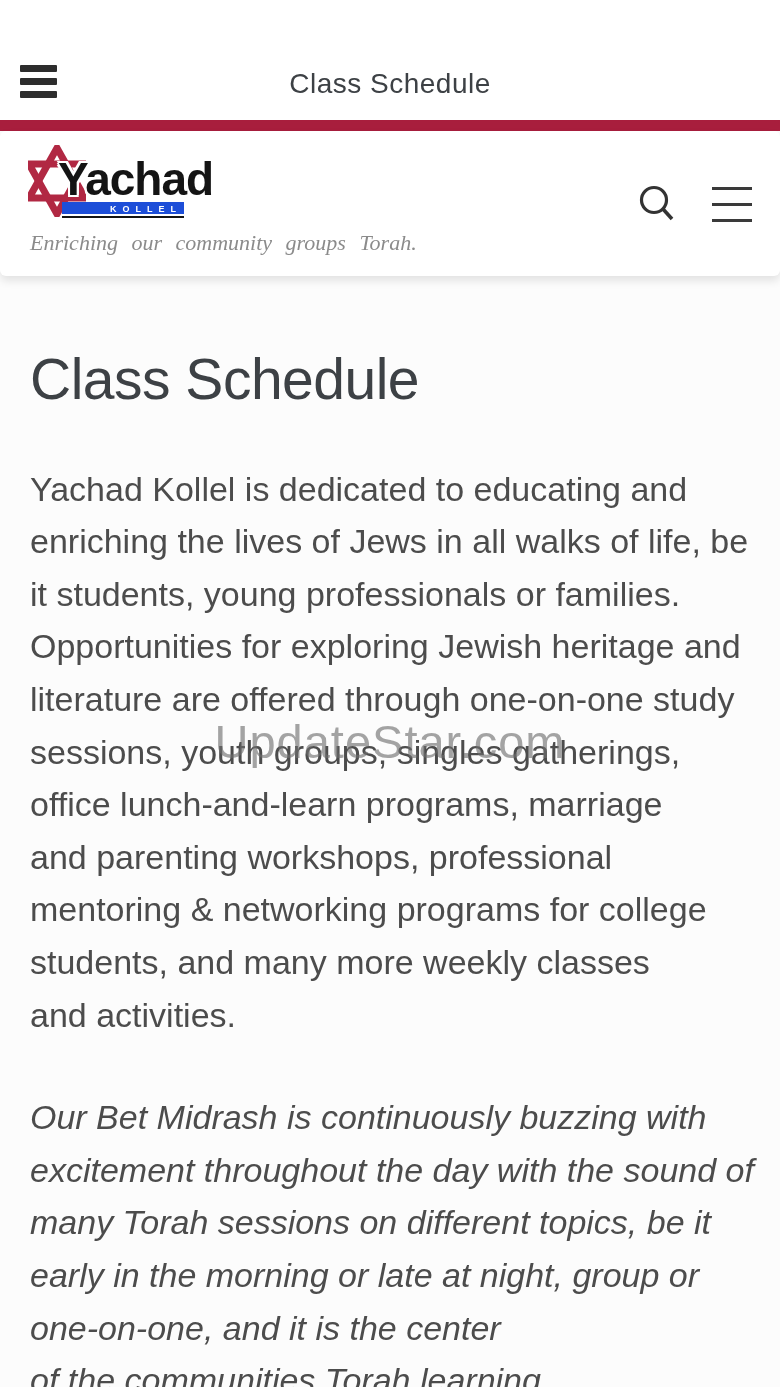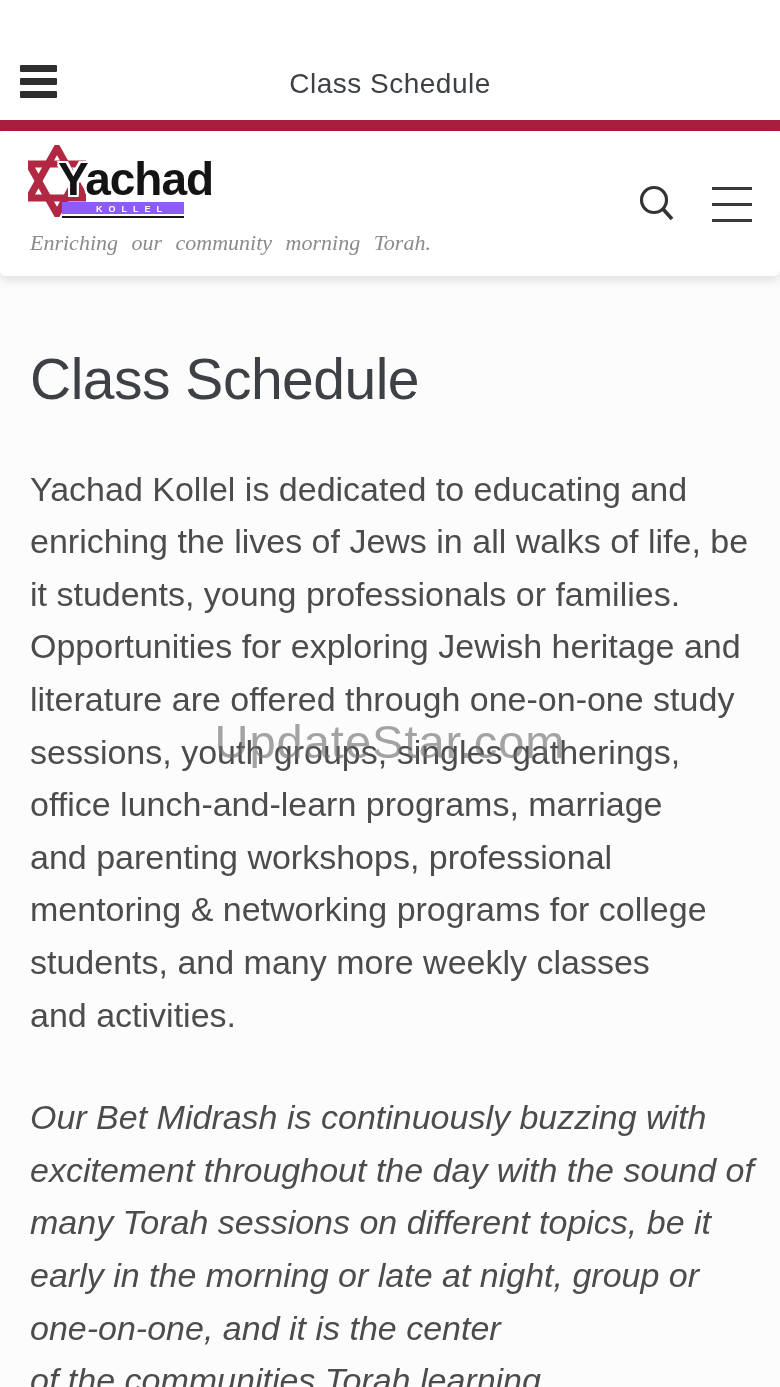--- a/index.html
+++ b/index.html
@@ -41,23 +41,23 @@
   .logo svg { position:absolute; left:0; top:0; }
   .logo-word {
     position:absolute; left:30px; top:11px;
     font-size:46px; font-weight:bold; color:#141414; letter-spacing:-1px;
     line-height:1;
     text-shadow:-2px -2px 0 #fff, 2px -2px 0 #fff, -2px 2px 0 #fff, 2px 2px 0 #fff,
                  0 -2px 0 #fff, 0 2px 0 #fff, -2px 0 0 #fff, 2px 0 0 #fff;
   }
   .logo-bar {
     position:absolute; left:34px; top:57px; width:122px; height:14px;
-    background:#8b5cf6; color:#ffffff;
+    background:#1d4ed8; color:#ffffff;
     font-size:9px; font-weight:bold; letter-spacing:6px;
-    line-height:14px; text-align:right; padding-right:16px;
+    line-height:14px; text-align:right; padding-right:2px;
     border-bottom:2px solid #fff; box-shadow:0 2px 0 #141414;
   }
   .tagline {
     position:absolute; left:30px; top:99px;
     font-family:"Liberation Serif", serif; font-style:italic;
     font-size:22px; color:#8b8b8b; word-spacing:8px;
   }
   .search-btn { position:absolute; right:104px; top:54px; width:38px; height:40px; cursor:pointer; }
   .nav-menu {
     position:absolute; right:28px; top:56px; width:40px; cursor:pointer;
@@ -105,21 +105,21 @@
 
   <div class="site-header">
     <div class="logo">
       <svg width="58" height="72" viewBox="0 0 58 72">
         <polygon points="29,3 1,53 57,53" fill="none" stroke="#b12843" stroke-width="7" stroke-linejoin="miter"></polygon>
         <polygon points="29,69 1,19 57,19" fill="none" stroke="#b12843" stroke-width="7" stroke-linejoin="miter"></polygon>
       </svg>
       <div class="logo-word">Yachad</div>
       <div class="logo-bar">KOLLEL</div>
     </div>
-    <div class="tagline">Enriching our community morning Torah.</div>
+    <div class="tagline">Enriching our community groups Torah.</div>
     <div class="search-btn">
       <svg width="38" height="40" viewBox="0 0 38 40">
         <circle cx="16" cy="15" r="12.5" fill="none" stroke="#333333" stroke-width="3.2"></circle>
         <line x1="25" y1="24" x2="34" y2="34" stroke="#333333" stroke-width="3.6"></line>
       </svg>
     </div>
     <div class="nav-menu">
       <div class="line"></div>
       <div class="line"></div>
       <div class="line"></div>

